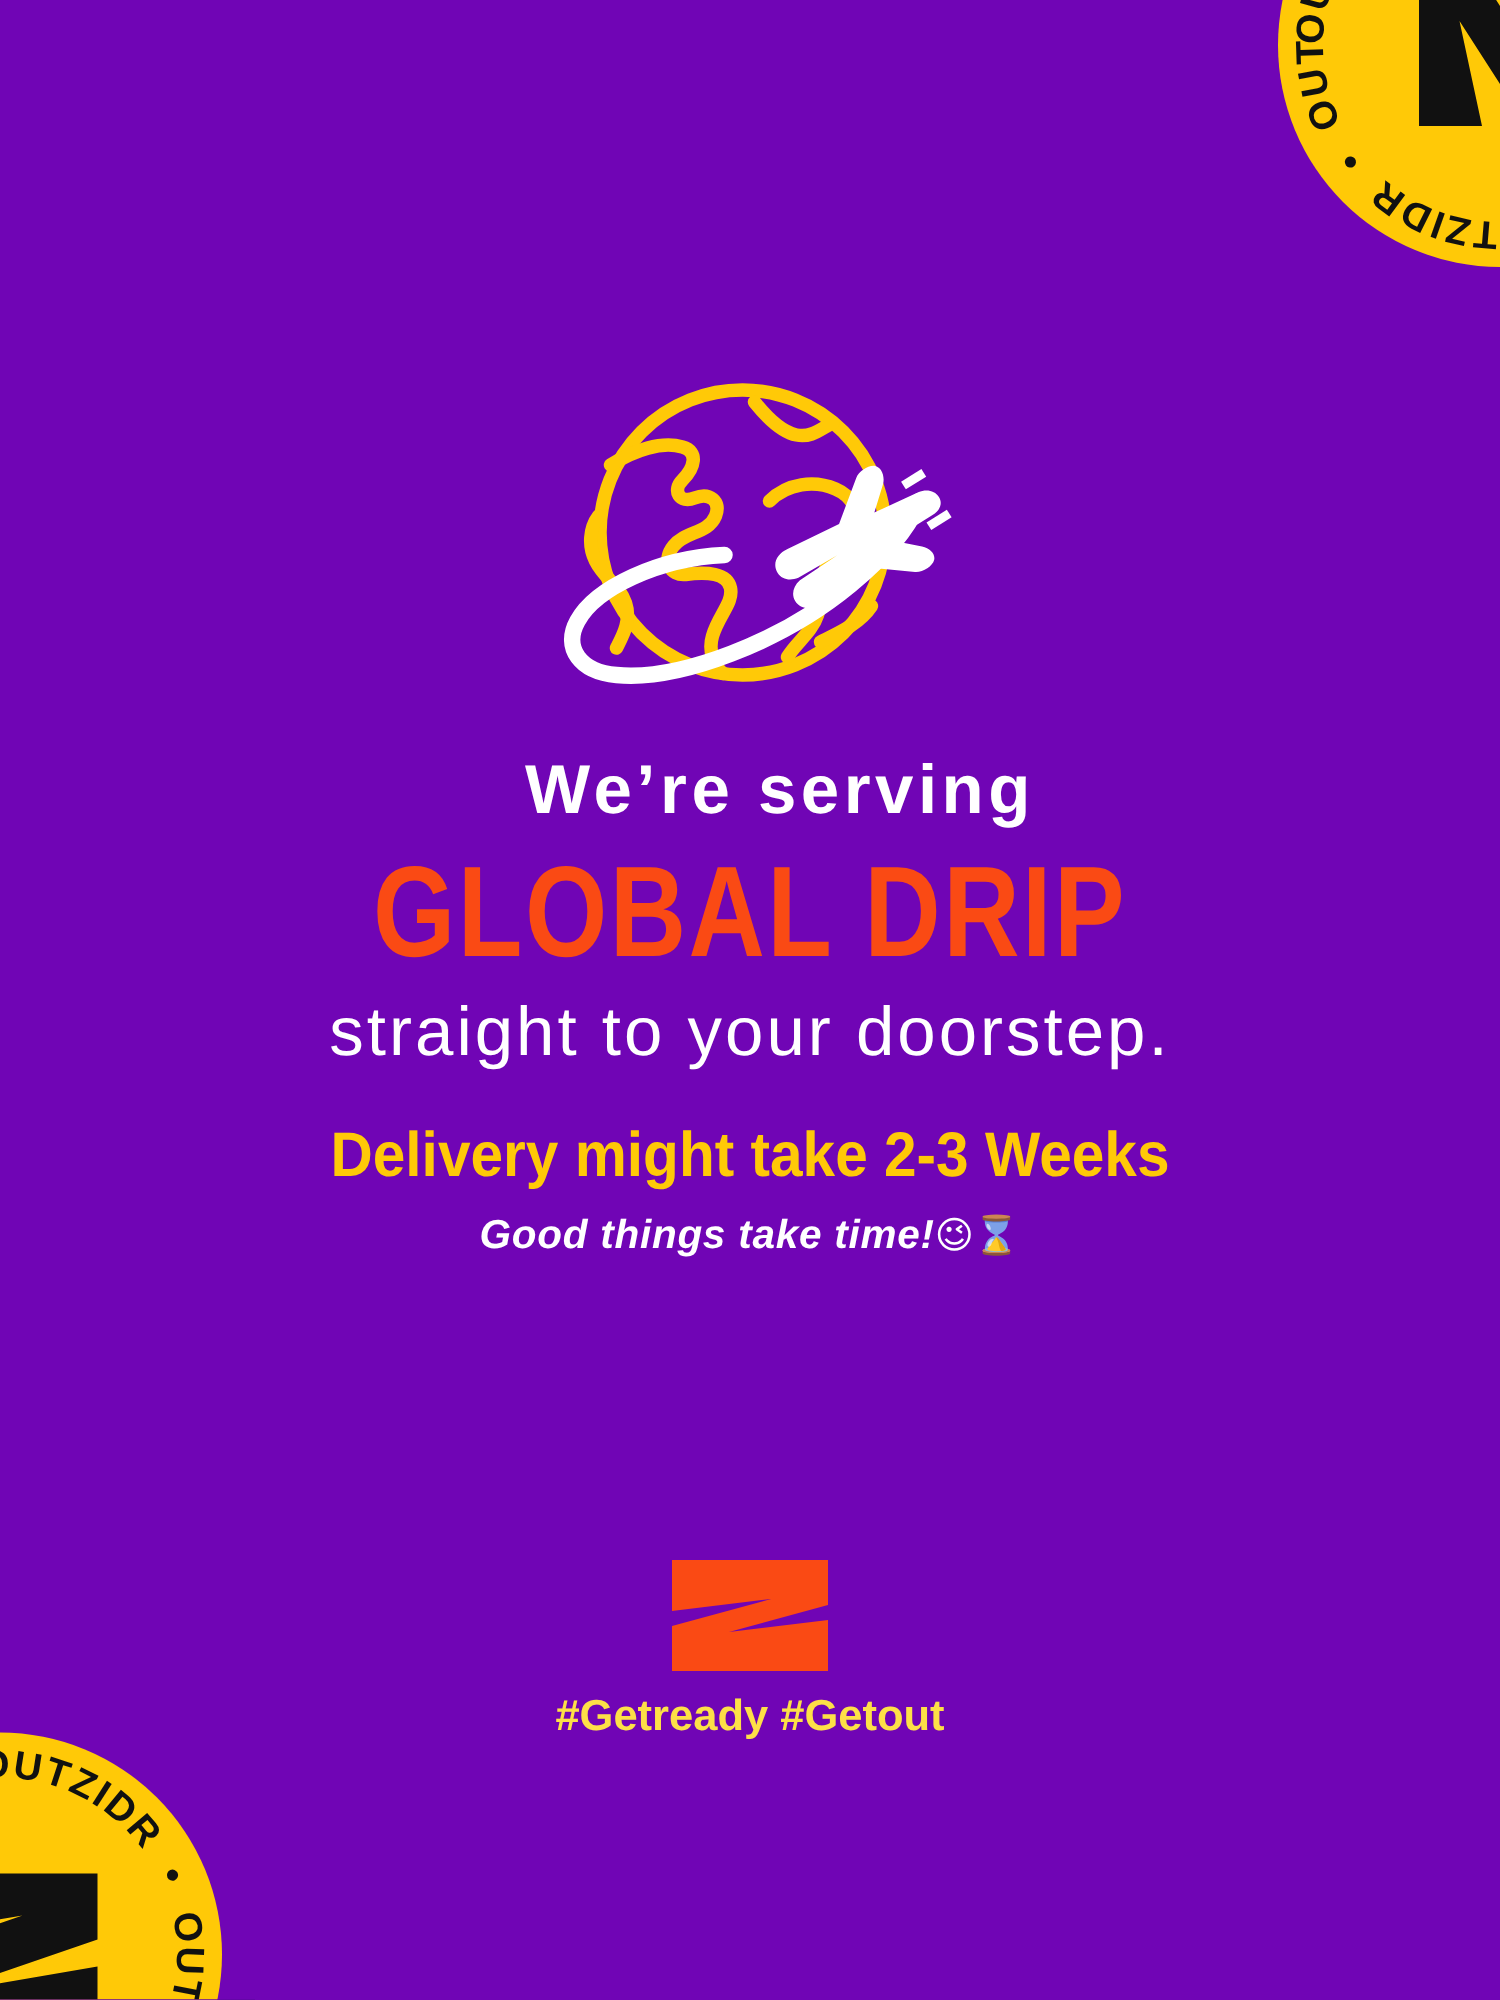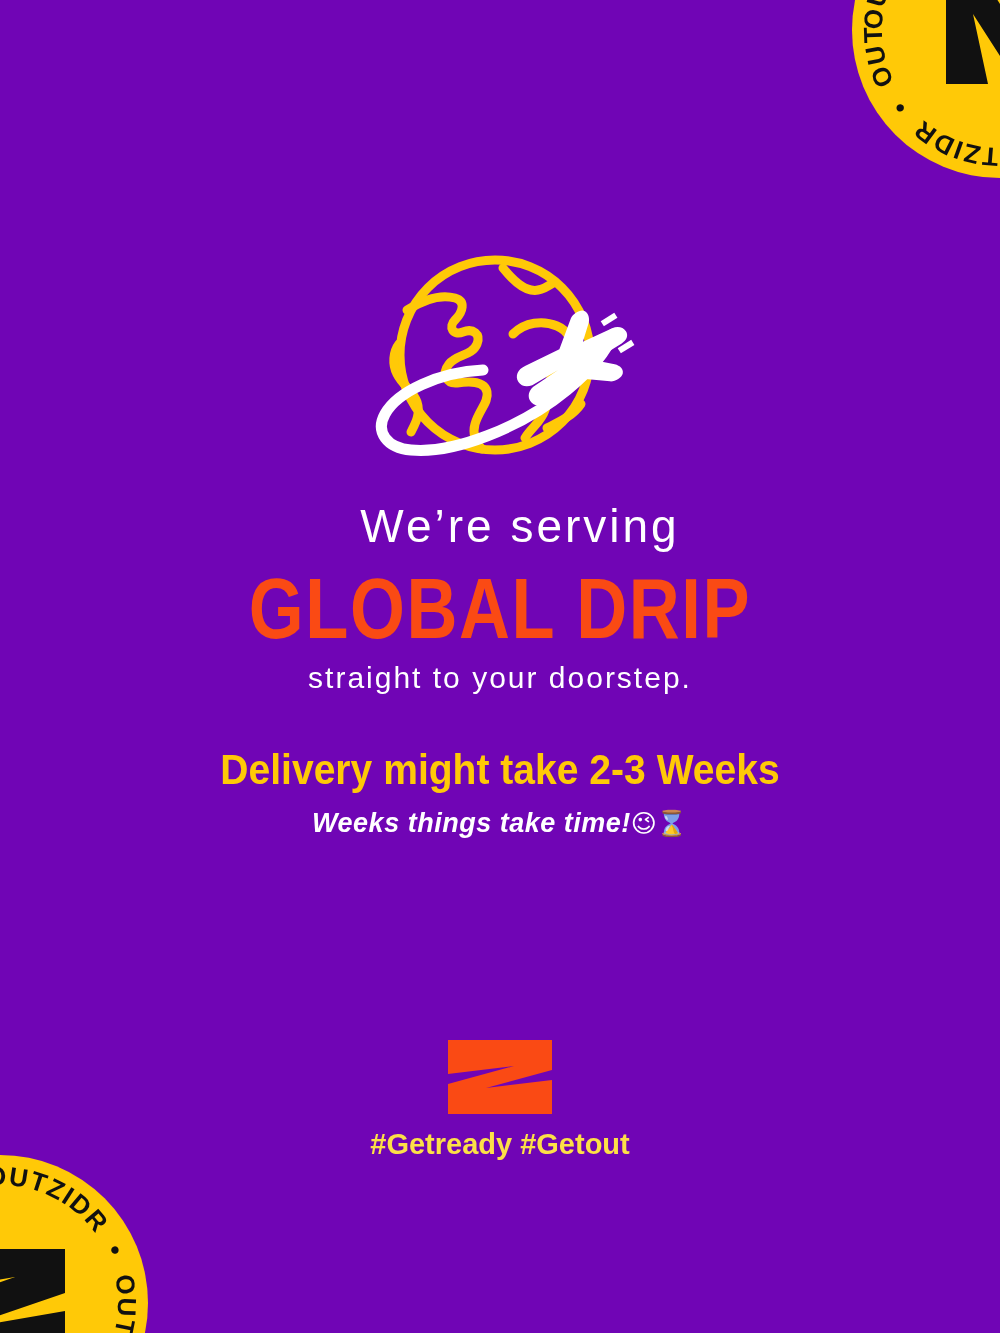--- a/index.html
+++ b/index.html
@@ -42,40 +42,40 @@
   .copy {
     position: absolute;
     left: 0;
     right: 0;
     top: 500px;
     text-align: center;
   }
   .line-serving {
     color: #ffffff;
     font-size: 46px;
-    font-weight: 400;
+    font-weight: 700;
     letter-spacing: 3px;
     line-height: 1.15;
     margin: 0;
     padding-left: 40px;
   }
   .line-headline {
     color: #fa4a14;
     font-size: 86px;
     font-weight: 700;
     line-height: 1.0;
     letter-spacing: 2px;
     margin: 12px 0 6px 0;
     transform: scaleX(0.82);
     transform-origin: center;
     white-space: nowrap;
   }
   .line-doorstep {
     color: #ffffff;
-    font-size: 30px;
+    font-size: 46px;
     font-weight: 300;
     letter-spacing: 2px;
     line-height: 1.15;
     margin: 10px 0 0 0;
   }
 
   .delivery {
     position: absolute;
     left: 0; right: 0;
     top: 746px;
@@ -187,21 +187,21 @@
 
   <div class="copy">
     <p class="line-serving">We’re serving</p>
     <p class="line-headline">GLOBAL DRIP</p>
     <p class="line-doorstep">straight to your doorstep.</p>
   </div>
 
   <div class="delivery">
     <p class="line-delivery">Delivery might take 2-3 Weeks</p>
     <p class="line-goodthings">
-      <span>Weeks things take time!</span><span class="emoji">😉⌛</span>
+      <span>Good things take time!</span><span class="emoji">😉⌛</span>
     </p>
   </div>
 
   <div class="footer">
     <svg class="zmark" width="112" height="82" viewBox="0 0 112 82">
       <path d="M4,4 L108,4 L108,34 L42,52 L108,44 L108,78 L4,78 L4,48 L70,30 L4,38 Z" fill="#fa4a14"></path>
     </svg>
     <p class="hashtags">#Getready #Getout</p>
   </div>
 

